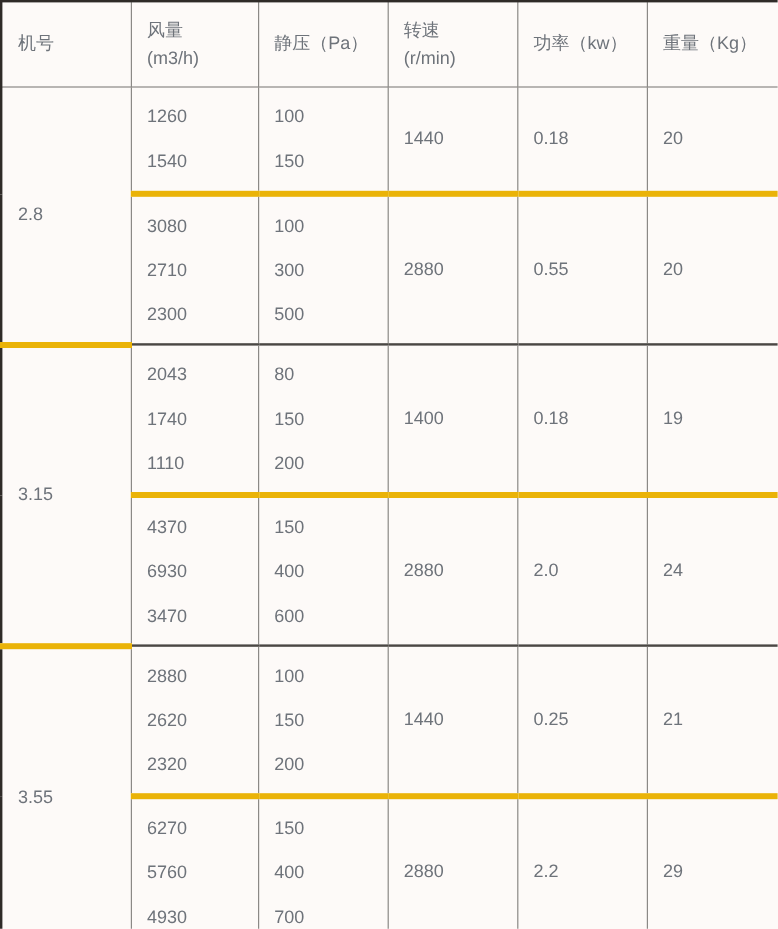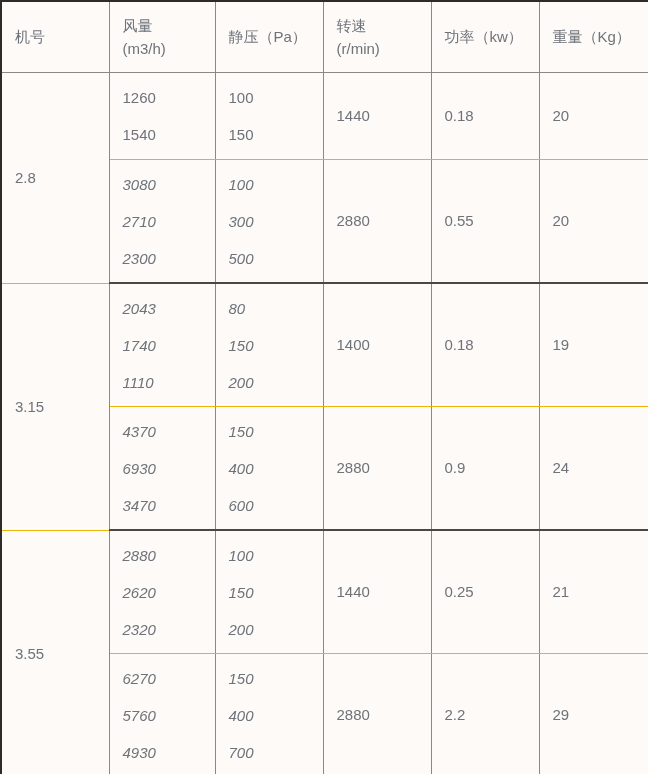--- a/index.html
+++ b/index.html
@@ -26,21 +26,21 @@
   .spec-table col.c-model { width: 108px; }
   .spec-table col.c-flow  { width: 106px; }
   .spec-table col.c-press { width: 108px; }
   .spec-table col.c-speed { width: 108px; }
   .spec-table col.c-power { width: 108px; }
   .spec-table col.c-mass  { width: 110px; }
 
   .spec-table th,
   .spec-table td {
     border-right: 1px solid #8b8986;
-    border-bottom: 1px solid #eab308;
+    border-bottom: 5px solid #eab308;
     color: #6e737a;
     font-weight: normal;
     font-size: 15px;
     text-align: left;
     vertical-align: middle;
     padding: 0 0 0 13px;
     line-height: 1.55;
   }
 
   .spec-table thead th {
@@ -59,21 +59,21 @@
     vertical-align: middle;
   }
 
   .stack {
     display: flex;
     flex-direction: column;
     justify-content: center;
     gap: 22px;
   }
   .stack.two  { gap: 22px; }
-  .stack.three { gap: 22px; font-style: italic; }
+  .stack.three { gap: 22px; }
   .stack span { display: block; line-height: 1; }
 
   .row-two  td { height: 86px; }
   .row-three td { height: 122px; }
 </style>
 </head>
 <body>
 
 <table class="spec-table">
   <colgroup>
@@ -175,21 +175,21 @@
           </div>
         </td>
         <td>
           <div class="stack three">
             <span>150</span>
             <span>400</span>
             <span>600</span>
           </div>
         </td>
         <td>2880</td>
-        <td>0.9</td>
+        <td>2.0</td>
         <td>24</td>
       </tr>
       <tr class="row-three">
         <td class="model-cell" rowspan="2">3.55</td>
         <td>
           <div class="stack three">
             <span>2880</span>
             <span>2620</span>
             <span>2320</span>
           </div>

